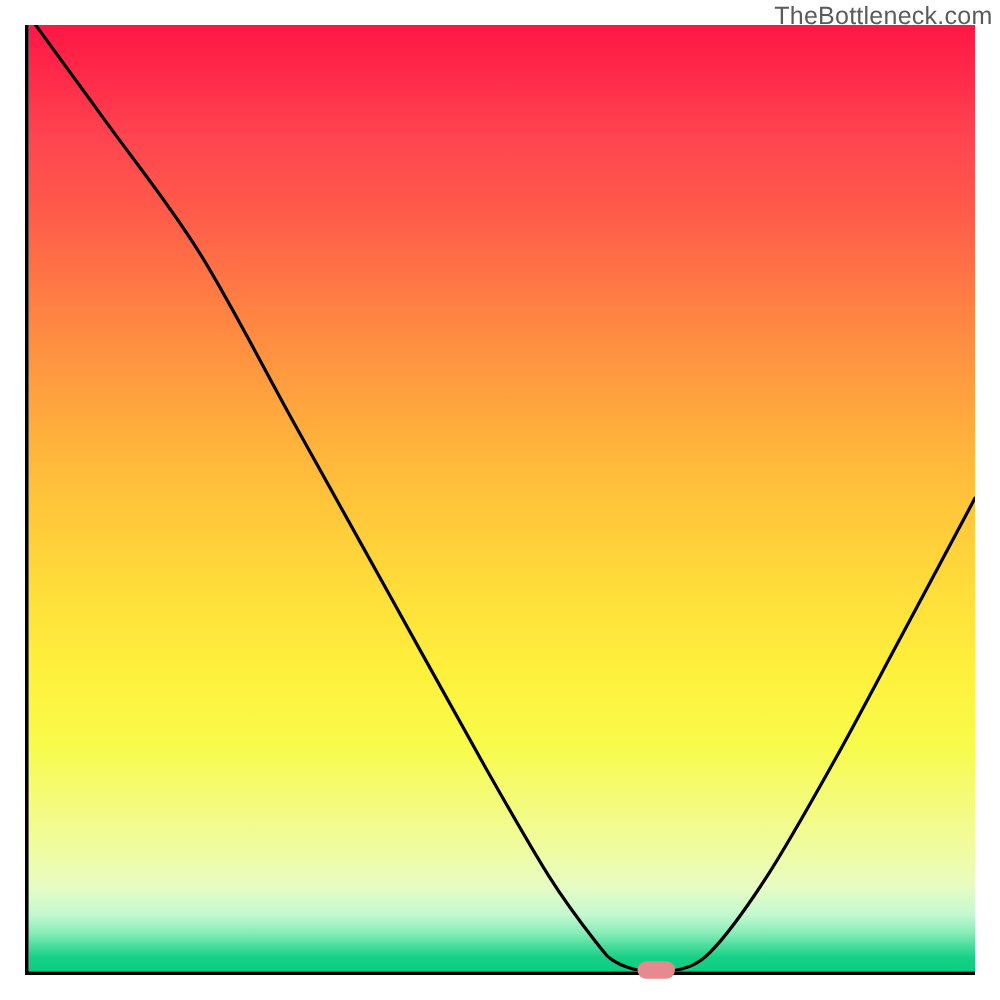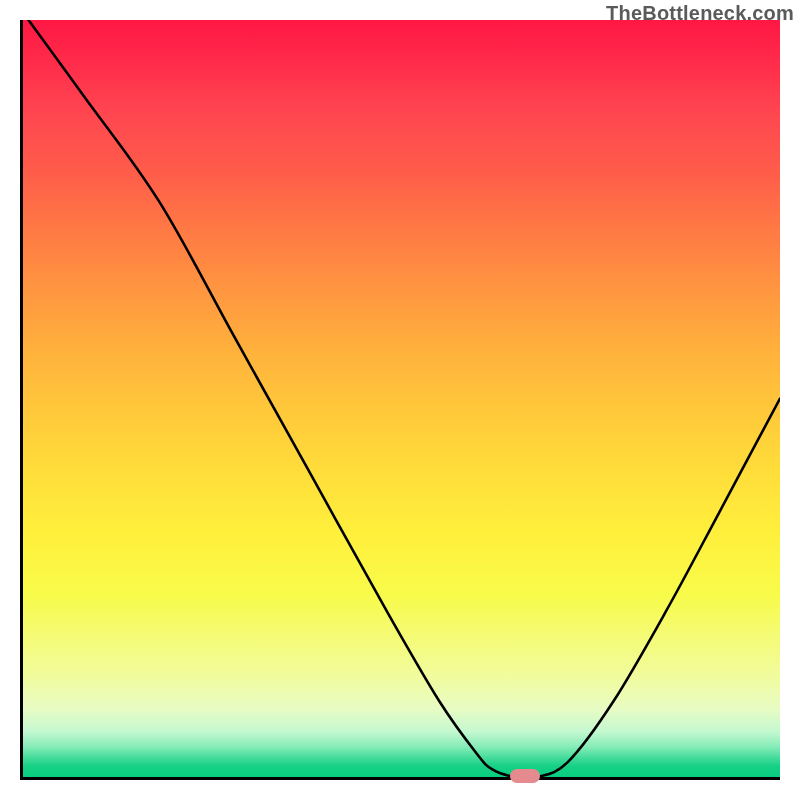--- a/index.html
+++ b/index.html
@@ -43,21 +43,21 @@
       #15d085 98.6%,
       #08cf81 100%
     );
   }
   .watermark {
     position: absolute;
     top: 2px;
     right: 6px;
     color: #5a5a5a;
     font-size: 20px;
-    font-weight: 700;
+    font-weight: 400;
     letter-spacing: 0.2px;
   }
   .curve-svg {
     position: absolute;
     inset: 0;
     width: 100%;
     height: 100%;
   }
   .marker {
     position: absolute;

